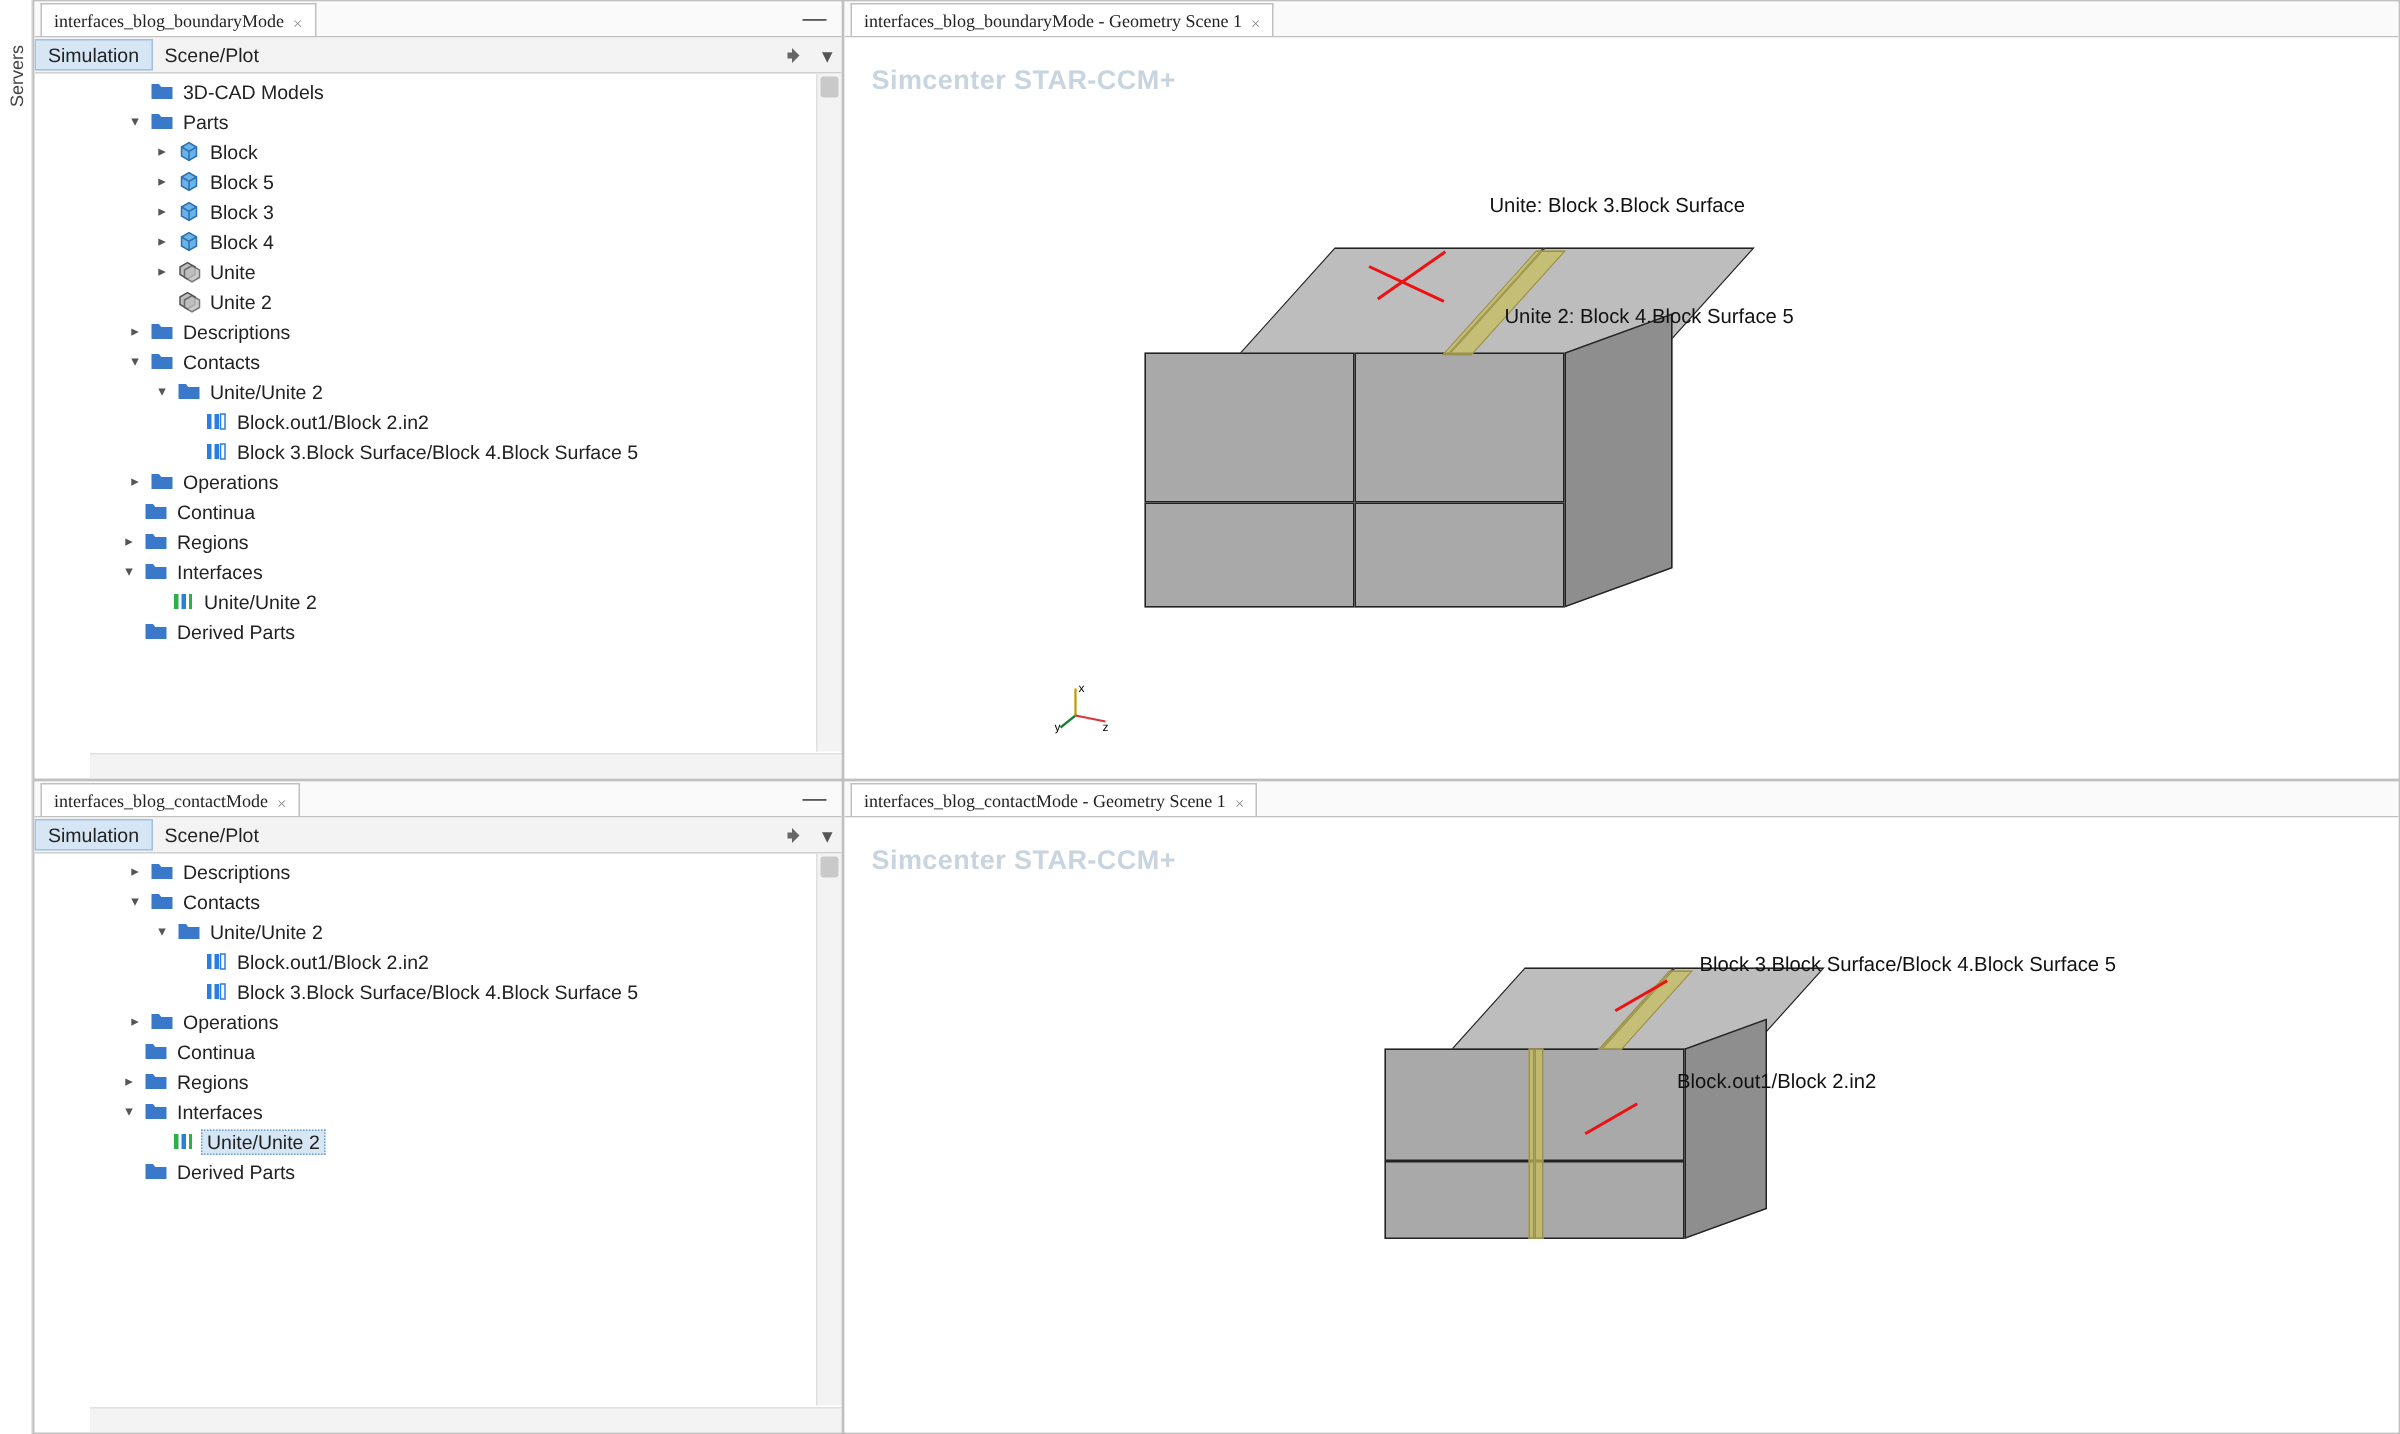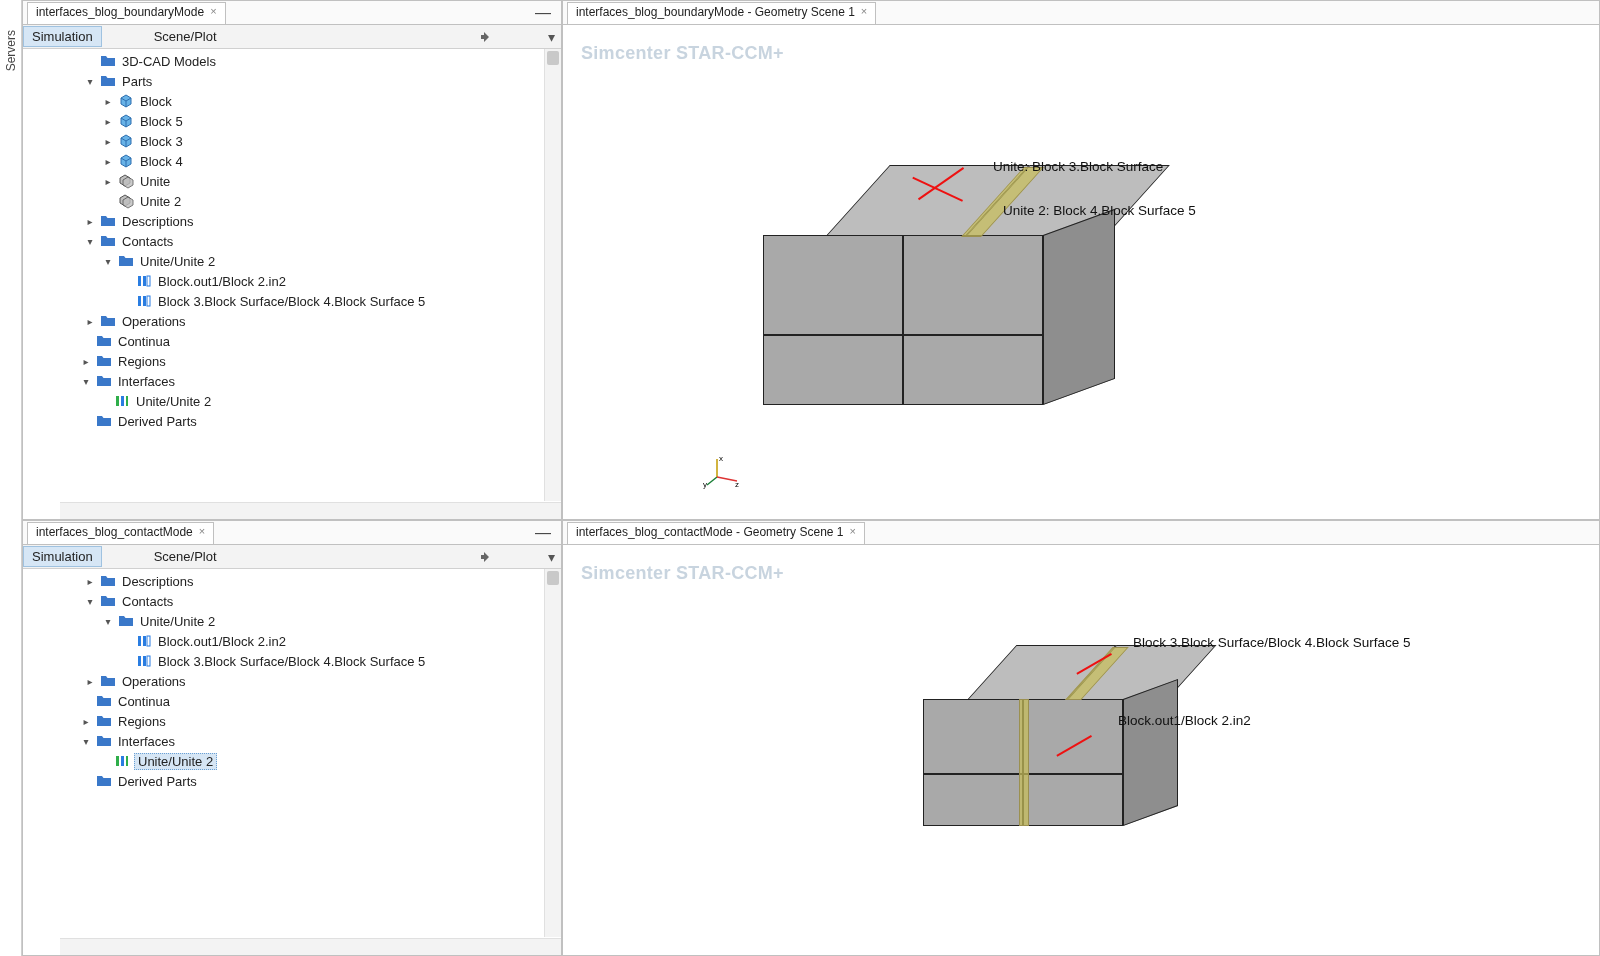--- a/index.html
+++ b/index.html
@@ -7,26 +7,26 @@
 
   .app { display: grid; grid-template-columns: 22px 1fr; width: 1600px; height: 956px; }
   .servers-rail { border-right: 1px solid #d0d0d0; display: flex; align-items: flex-start; justify-content: center; padding-top: 30px; font-size: 12px; color: #444; }
   .servers-rail span { writing-mode: vertical-rl; transform: rotate(180deg); }
 
   .main { display: grid; grid-template-columns: 540px 1fr; grid-template-rows: 520px 1fr; gap: 0; }
   .panel { border: 1px solid #c0c0c0; position: relative; background: #fff; overflow: hidden; display: flex; flex-direction: column; }
   .panel-br { border-right: 1px solid #c0c0c0; }
 
   .tabbar { display: flex; align-items: center; height: 24px; border-bottom: 1px solid #c0c0c0; background: #fafafa; padding-left: 4px; }
-  .tab { display: flex; align-items: flex-start; gap: 6px; padding: 2px 8px; background: #fff; border: 1px solid #c0c0c0; border-bottom: none; height: 22px; font-size: 12px; }
+  .tab { display: flex; align-items: flex-end; gap: 6px; padding: 2px 8px; background: #fff; border: 1px solid #c0c0c0; border-bottom: none; height: 22px; font-size: 12px; font-family: Liberation Serif, serif; }
   .tab .x { color: #888; font-size: 11px; }
   .tabbar .spacer { flex: 1; }
   .tabbar .dash { padding: 0 10px; color: #444; font-size: 16px; }
 
-  .subbar { display: flex; align-items: center; height: 24px; border-bottom: 1px solid #d0d0d0; background: #f3f3f3; font-size: 13px; gap: 44px; }
+  .subbar { display: flex; align-items: center; height: 24px; border-bottom: 1px solid #d0d0d0; background: #f3f3f3; font-size: 13px; }
   .subbar .seg { padding: 2px 8px; }
   .subbar .seg.sel { background: #d6e6f5; border: 1px solid #9fc2e0; }
   .subbar .spacer { flex: 1; }
   .subbar .ico { padding: 0 6px; color: #555; font-size: 14px; }
 
   .tree-wrap { position: relative; flex: 1; overflow: hidden; margin-left: 37px; }
   .tree { position: absolute; inset: 0 18px 0 0; overflow: hidden; padding: 2px 0 4px 6px; }
   .scroll-gutter { position: absolute; top: 0; right: 0; bottom: 18px; width: 17px; border-left: 1px solid #e0e0e0; background: #f3f3f3; }
   .scroll-gutter .thumb { position: absolute; left: 2px; right: 2px; top: 2px; height: 14px; background: #c9c9c9; border-radius: 2px; }
   .hscroll { position: absolute; left: 0; right: 0; bottom: 0; height: 17px; border-top: 1px solid #e0e0e0; background: #f3f3f3; }
@@ -336,21 +336,21 @@
           <div class="face" style="left:0px; top:230px; width:140px; height:70px;"></div>
           <div class="face" style="left:140px; top:230px; width:140px; height:70px;"></div>
 
           <div class="face dark skew-side" style="left:280px; top:130px; width:72px; height:170px;"></div>
 
           <div class="strip skew-top" style="left:198px; top:62px; width:20px; height:70px;"></div>
           <div class="strip" style="left:136px; top:130px; width:10px; height:170px; opacity:.0"></div>
         </div>
         <div class="redline" style="left:400px; top:142px; height:55px; transform:rotate(55deg);"></div>
         <div class="redline" style="left:400px; top:175px; height:55px; transform:rotate(115deg);"></div>
-        <div class="annot" style="left:430px; top:134px;">Unite: Block 3.Block Surface</div>
+        <div class="annot" style="left:430px; top:104px;">Unite: Block 3.Block Surface</div>
         <div class="annot" style="left:440px; top:178px;">Unite 2: Block 4.Block Surface 5</div>
 
         <svg class="triad" viewBox="0 0 40 34">
           <line x1="14" y1="22" x2="4" y2="30" stroke="#1a7f37" stroke-width="1.5"></line>
           <line x1="14" y1="22" x2="14" y2="4" stroke="#c39b00" stroke-width="1.5"></line>
           <line x1="14" y1="22" x2="34" y2="26" stroke="#d33" stroke-width="1.5"></line>
           <text x="16" y="6" font-size="8">x</text>
           <text x="0" y="32" font-size="8">y</text>
           <text x="32" y="32" font-size="8">z</text>
         </svg>

